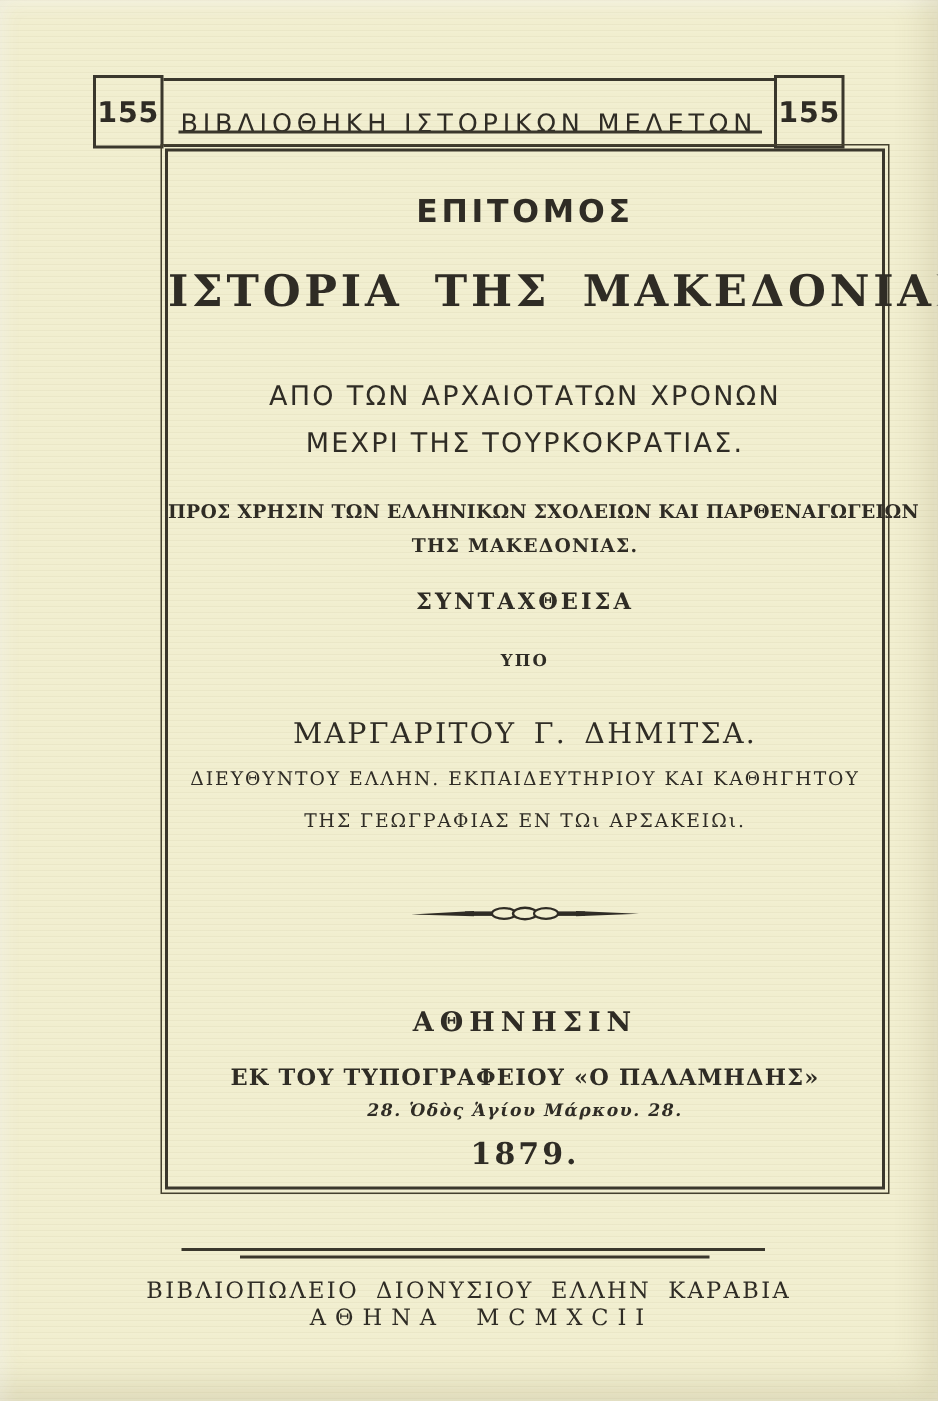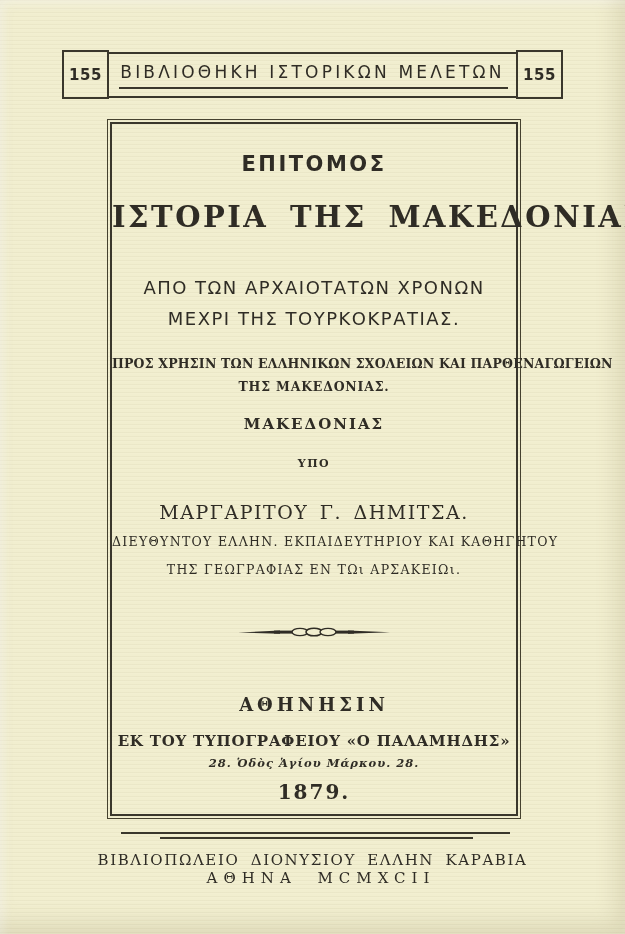--- a/index.html
+++ b/index.html
@@ -20,37 +20,37 @@
     box-shadow: inset -8px -10px 22px rgba(120,108,60,0.16), inset 4px 4px 10px rgba(255,255,255,0.45);
     color: #2f2c25;
     overflow: hidden;
   }
 
   
   .band { position: absolute; left: 62px; top: 50px; width: 501px; height: 49px; display: flex; }
   .num-box {
     width: 43px; height: 45px; border: 2px solid #3a372c;
     display: flex; align-items: center; justify-content: center;
-    font-family: "DejaVu Sans", sans-serif; font-size: 15px; font-weight: bold;
+    font-family: "DejaVu Sans", sans-serif; font-size: 19px; font-weight: bold;
     letter-spacing: 0.5px; background: transparent; flex: 0 0 auto;
   }
   .band-mid {
     position: relative; flex: 1 1 auto; margin: 2px 0 1px 0;
     border-top: 2px solid #3a372c; border-bottom: 2px solid #3a372c;
-    display: flex; align-items: center; justify-content: center;
+    display: flex; align-items: flex-end; justify-content: center;
   }
   .band-title {
     font-family: "DejaVu Sans", sans-serif; font-size: 17px; letter-spacing: 3.2px;
     font-weight: normal; transform: translateY(-3px); white-space: nowrap;
   }
   .band-underline { position: absolute; left: 10px; right: 8px; bottom: 7px; height: 2px; background: #3a372c; }
 
   
   .frame-outer {
-    position: absolute; left: 107px; top: 119px; width: 414px; height: 700px;
+    position: absolute; left: 107px; top: 96px; width: 486px; height: 700px;
     border: 1px solid #45412f; padding: 2px; box-sizing: border-box;
   }
   .frame-inner {
     position: relative; width: 100%; height: 100%;
     border: 2px solid #3a372c; box-sizing: border-box;
   }
   .fc { position: absolute; left: 0; right: 0; text-align: center; white-space: nowrap; }
 
   .kicker  { top: 28px;  font-family: "DejaVu Sans", sans-serif; font-size: 21px; font-weight: bold; letter-spacing: 2.5px; }
   .title   { top: 76px;  font-size: 29px; font-weight: bold; letter-spacing: 2.5px; word-spacing: 9px; }
@@ -92,21 +92,21 @@
 
   <div class="frame-outer">
     <div class="frame-inner">
 
       <div class="fc kicker">ΕΠΙΤΟΜΟΣ</div>
       <div class="fc title">ΙΣΤΟΡΙΑ ΤΗΣ ΜΑΚΕΔΟΝΙΑΣ</div>
       <div class="fc sub1">ΑΠΟ ΤΩΝ ΑΡΧΑΙΟΤΑΤΩΝ ΧΡΟΝΩΝ</div>
       <div class="fc sub2">ΜΕΧΡΙ ΤΗΣ ΤΟΥΡΚΟΚΡΑΤΙΑΣ.</div>
       <div class="fc aud1">ΠΡΟΣ ΧΡΗΣΙΝ ΤΩΝ ΕΛΛΗΝΙΚΩΝ ΣΧΟΛΕΙΩΝ ΚΑΙ ΠΑΡΘΕΝΑΓΩΓΕΙΩΝ</div>
       <div class="fc aud2">ΤΗΣ ΜΑΚΕΔΟΝΙΑΣ.</div>
-      <div class="fc compiled">ΜΑΚΕΔΟΝΙΑΣ</div>
+      <div class="fc compiled">ΣΥΝΤΑΧΘΕΙΣΑ</div>
       <div class="fc ypo">ΥΠΟ</div>
       <div class="fc author">ΜΑΡΓΑΡΙΤΟΥ Γ. ΔΗΜΙΤΣΑ.</div>
       <div class="fc role1">ΔΙΕΥΘΥΝΤΟΥ ΕΛΛΗΝ. ΕΚΠΑΙΔΕΥΤΗΡΙΟΥ ΚΑΙ ΚΑΘΗΓΗΤΟΥ</div>
       <div class="fc role2">ΤΗΣ ΓΕΩΓΡΑΦΙΑΣ ΕΝ ΤΩι ΑΡΣΑΚΕΙΩι.</div>
 
       <div class="fc ornament">
         <svg width="160" height="16" viewBox="0 0 160 16" aria-hidden="true">
           <polygon points="4,8.6 46,6.4 46,9.8" fill="#2f2c25"></polygon>
           <polygon points="156,8.2 114,6.4 114,9.8" fill="#2f2c25"></polygon>
           <rect x="40" y="6.6" width="80" height="3" fill="#2f2c25"></rect>

